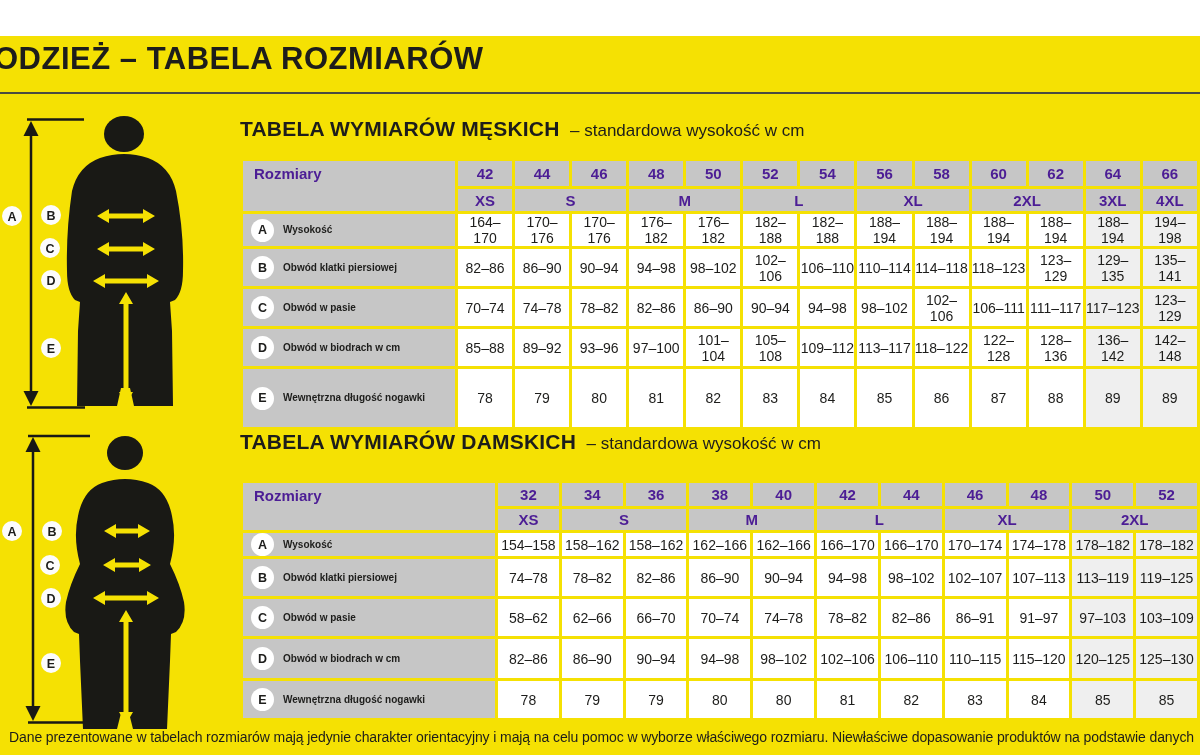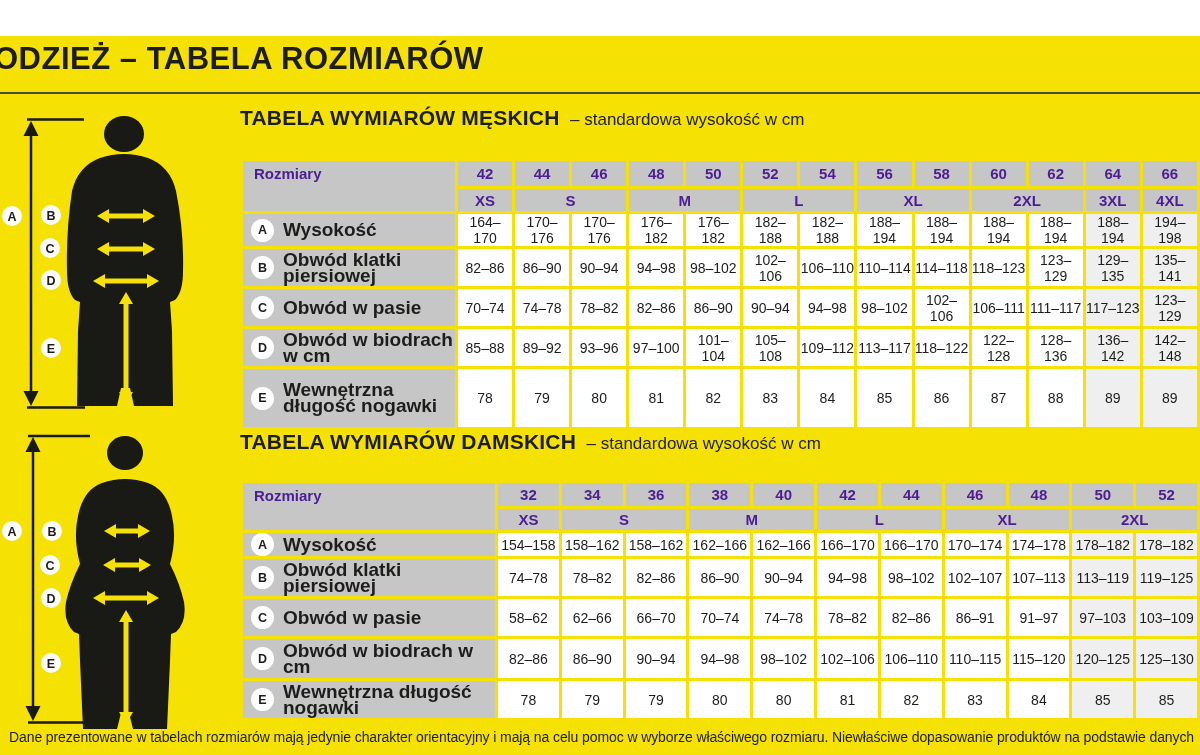--- a/index.html
+++ b/index.html
@@ -8,35 +8,35 @@
     background:#F5E103;color:#1D1D1B;
     font-family:"Liberation Sans", sans-serif;
     margin-top:36px;
   }
   
   .title{position:absolute;left:-6px;top:5px;font-size:31px;font-weight:bold;letter-spacing:.5px;white-space:nowrap}
   .divider{position:absolute;left:0;top:56px;width:1200px;height:2px;background:#4b4b40}
 
   
   .section-heading{position:absolute;left:240px;white-space:nowrap}
-  #men-heading{top:70px}
+  #men-heading{top:81px}
   #women-heading{top:394px}
   .section-heading .big{font-size:21px;font-weight:bold;letter-spacing:.2px}
   .section-heading .note{font-size:17px;font-weight:normal;margin-left:6px}
 
   
   table.size-table{position:absolute;left:240px;width:960px;border-collapse:separate;border-spacing:3px;table-layout:fixed}
   #men-table{top:122px}
   #women-table{top:444px}
   th,td{padding:0;overflow:hidden}
   th{background:#C6C6C6;font-size:15px;font-weight:bold;text-align:center;color:#4c1d95}
   th.corner{text-align:left;vertical-align:top;padding:4px 0 0 11px}
   td.label-cell{background:#C6C6C6;overflow:visible}
   .lc{display:flex;align-items:center;gap:9px;padding-left:8px}
-  .lbl{font-size:19px;font-weight:bold;line-height:16px}
+  .lbl{font-size:10px;font-weight:bold;line-height:16px}
   .circ{width:23px;height:23px;border-radius:50%;background:#fff;display:flex;align-items:center;justify-content:center;font-size:12.5px;font-weight:bold;flex:none}
   td.val{background:#FFFFFF;text-align:center;font-size:14px;font-weight:500}
   td.val.tint{background:#EFEFEF}
 
   #men-table tr.sizes-row th{height:25px}
   #men-table tr.groups-row th{height:22px}
   #men-table tr.row-A td{height:21px}
   #men-table tr.row-B td,#men-table tr.row-C td,#men-table tr.row-D td{height:37px}
   #men-table tr.row-E td{height:58px}
 

